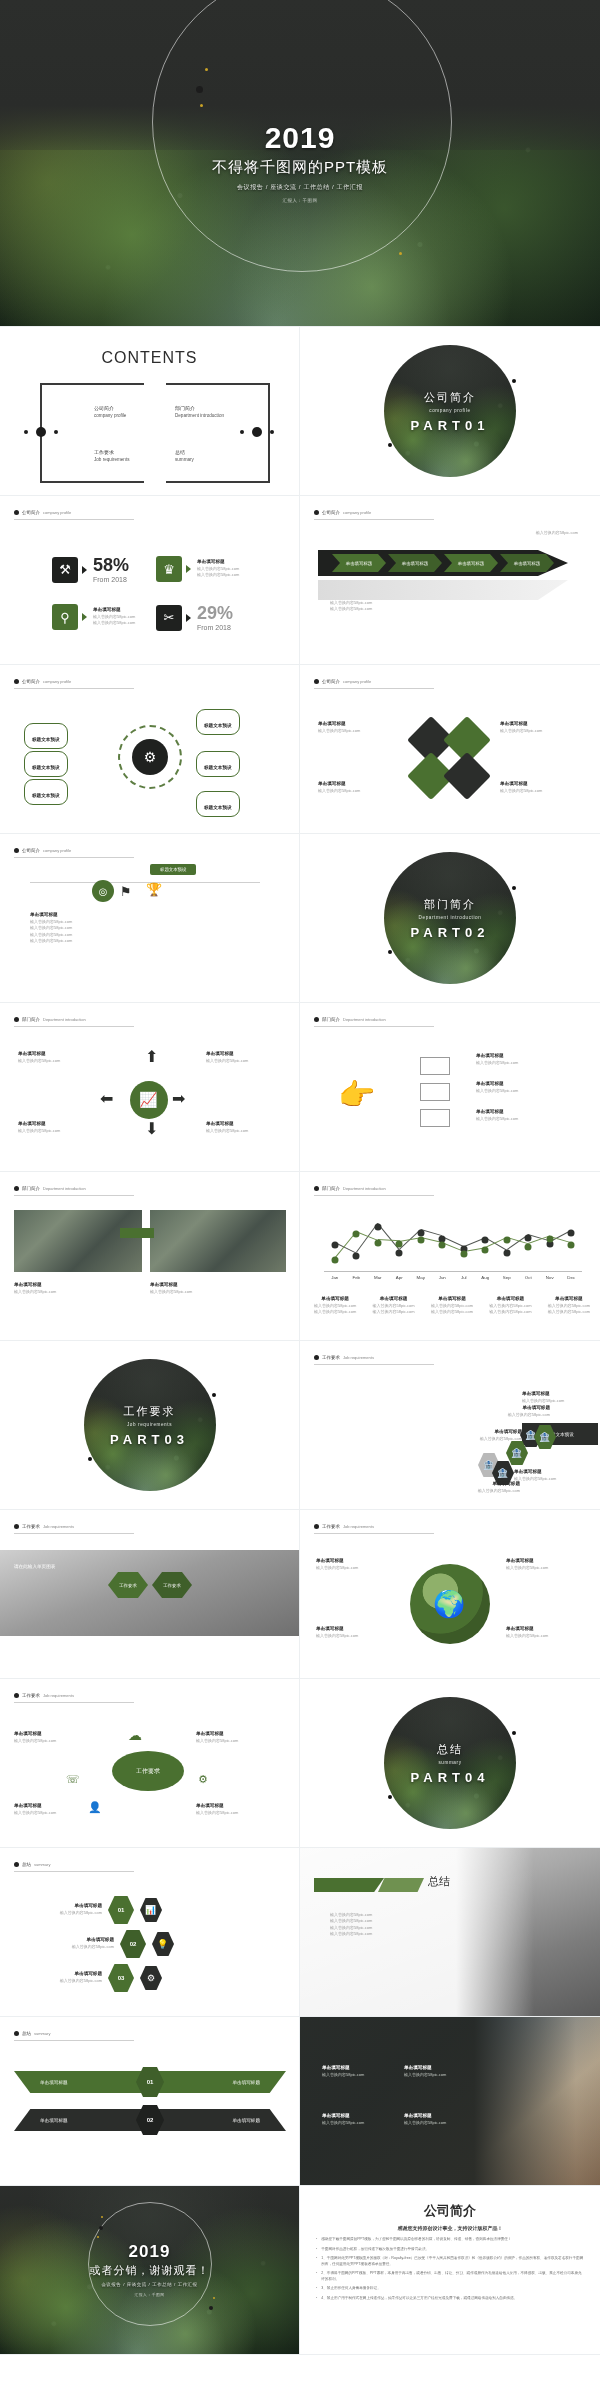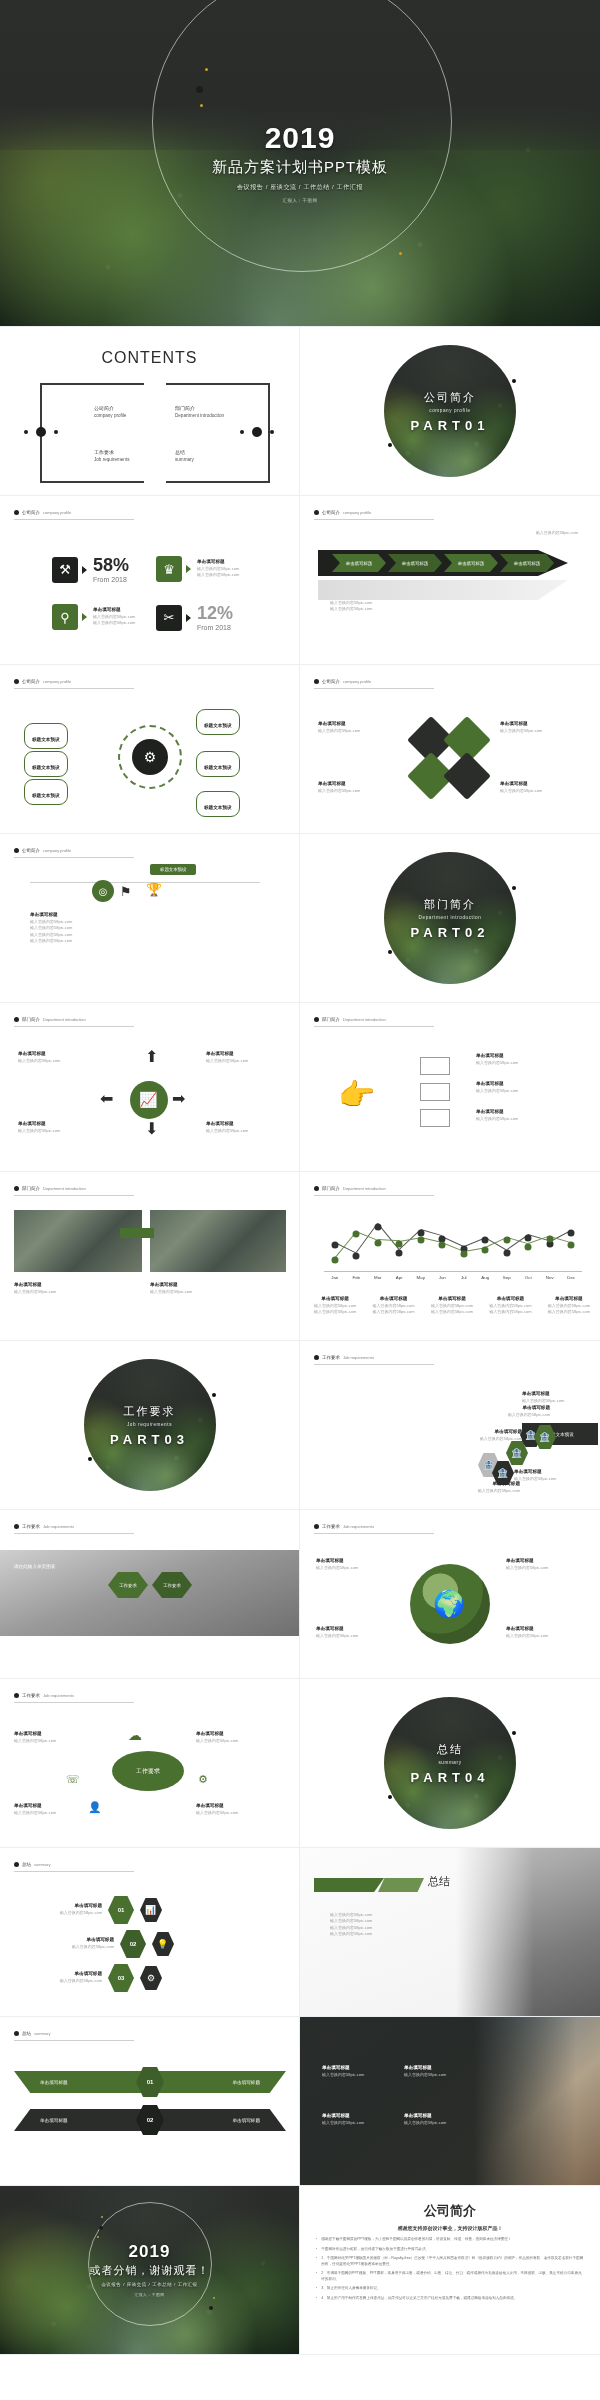--- a/index.html
+++ b/index.html
@@ -125,21 +125,21 @@
 
   <div class="slide full photo" style="height:327px;">
     <div class="hero-top"></div>
     <div class="ring" style="left:152px; top:-28px; width:300px; height:300px;"></div>
     <div class="dot" style="left:196px; top:86px; width:7px; height:7px;"></div>
     <div class="dot gold" style="left:205px; top:68px; width:3px; height:3px;"></div>
     <div class="dot gold" style="left:200px; top:104px; width:3px; height:3px;"></div>
     <div class="dot gold" style="left:399px; top:252px; width:3px; height:3px;"></div>
     <div class="hero-wrap">
       <div class="hero-year">2019</div>
-      <div class="hero-title">新品方案计划书PPT模板</div>
+      <div class="hero-title">不得将千图网的PPT模板</div>
       <div class="hero-sub">会议报告 / 座谈交流 / 工作总结 / 工作汇报</div>
       <div class="hero-by">汇报人：千图网</div>
     </div>
   </div>
 
   <div class="row">
     <div class="slide left">
       <div class="contents-title">CONTENTS</div>
       <div class="bracket" style="left:40px; top:56px; width:104px; height:100px; border-right:none;"></div>
       <div class="bracket" style="left:166px; top:56px; width:104px; height:100px; border-left:none;"></div>
@@ -214,21 +214,21 @@
           <div class="ph-title">单击填写标题</div>
           <div class="ph-line">输入替换内容58pic.com</div>
           <div class="ph-line">输入替换内容58pic.com</div>
         </div>
       </div>
 
       <div style="position:absolute; left:156px; top:108px; display:flex; align-items:center; gap:4px;">
         <div class="sq dark">✂</div>
         <div class="arrowtip" style="border-left:5px solid #1f211f;"></div>
         <div style="margin-left:2px;">
-          <div class="pct muted">12%</div>
+          <div class="pct muted">29%</div>
           <div class="pct-sub">From 2018</div>
         </div>
       </div>
     </div>
 
     <div class="slide">
       <div class="hdr">
         <span class="bullet"></span>
         <span class="cn">公司简介</span>
         <span class="en">company profile</span>

